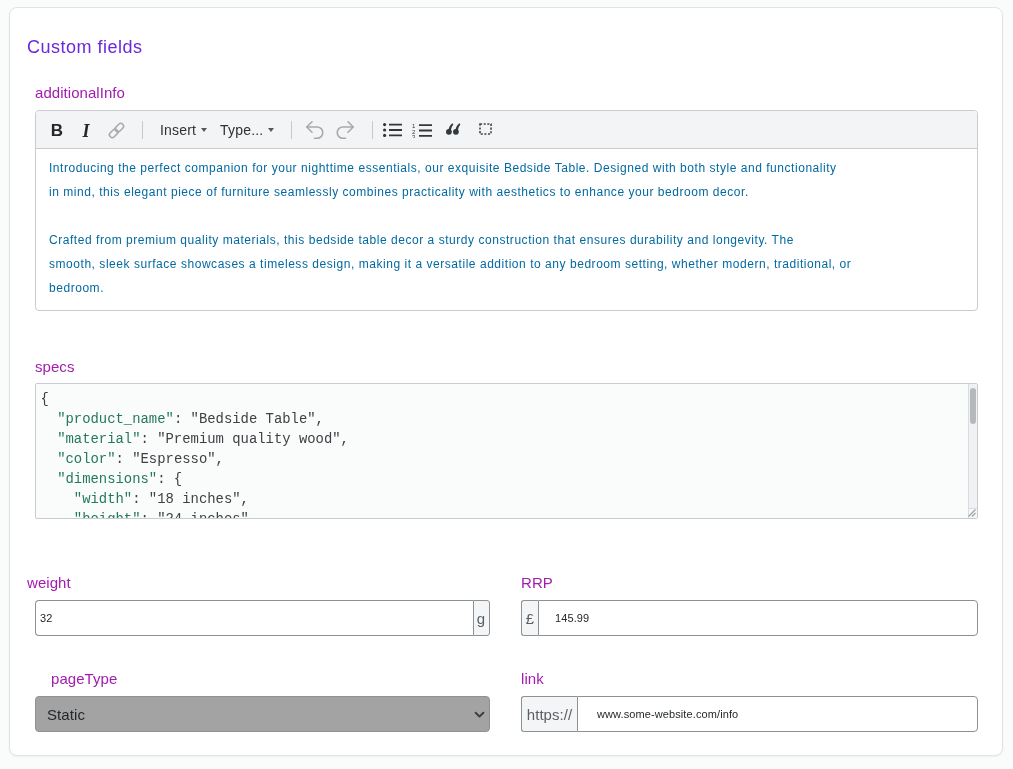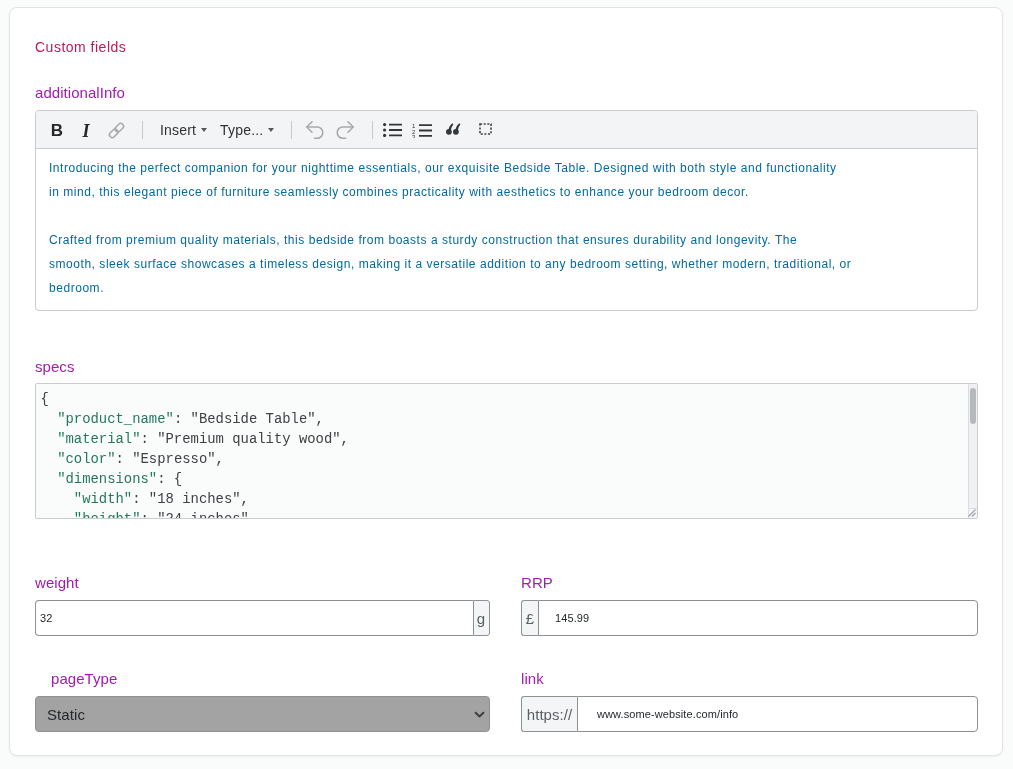--- a/index.html
+++ b/index.html
@@ -1,20 +1,20 @@
 <!DOCTYPE html>
 <html><head>
 <meta charset="utf-8">
 <style>
 * { margin:0; padding:0; box-sizing:border-box; }
 html,body { width:1013px; height:769px; background:#fafbfb; font-family:"Liberation Sans",sans-serif; overflow:hidden; }
 .card { position:absolute; left:9px; top:7px; width:994px; height:749px; background:#fff;
         border:1px solid #e1e3e5; border-radius:8px; box-shadow:0 1px 2px rgba(0,0,0,0.05); }
 .abs { position:absolute; }
-.title { left:35px; top:39px; font-size:14px; line-height:16px; color:#be185d; letter-spacing:0.5px; }
+.title { left:27px; top:39px; font-size:18px; line-height:16px; color:#6d28d9; letter-spacing:0.5px; }
 .lbl { font-size:15px; line-height:15px; color:#a21caf; letter-spacing:0.05px; }
 
 
 .rte { left:35px; top:110px; width:943px; height:201px; border:1px solid #c9cccf; border-radius:4px; background:#fff; }
 .rte-toolbar { position:absolute; left:0; top:0; width:941px; height:38px; background:#f3f4f5;
                border-bottom:1px solid #c9cccf; border-radius:3px 3px 0 0; }
 .tbi { position:absolute; top:0; height:38px; display:flex; align-items:center; justify-content:center; }
 .tsep { position:absolute; top:10px; width:1px; height:18px; background:#c6cacd; }
 .tb-b { font-weight:bold; font-size:17px; color:#24282b; }
 .tb-i { font-style:italic; font-family:"Liberation Serif",serif; font-size:17px; font-weight:bold; color:#24282b; }
@@ -120,21 +120,21 @@
     <div class="tbi" style="left:438.5px; width:22px; top:-1px;">
       <svg width="13" height="12" viewBox="0 0 13 12" fill="none" stroke="#42464a" stroke-width="1.6">
         <rect x="1" y="1" width="11" height="10" stroke-dasharray="2.1 1.55"></rect>
       </svg>
     </div>
   </div>
   <div class="rte-content">
     <div class="ln">Introducing the perfect companion for your nighttime essentials, our exquisite Bedside Table. Designed with both style and functionality</div>
     <div class="ln">in mind, this elegant piece of furniture seamlessly combines practicality with aesthetics to enhance your bedroom decor.</div>
     <div class="pgap"></div>
-    <div class="ln">Crafted from premium quality materials, this bedside from boasts a sturdy construction that ensures durability and longevity. The</div>
+    <div class="ln">Crafted from premium quality materials, this bedside table decor a sturdy construction that ensures durability and longevity. The</div>
     <div class="ln">smooth, sleek surface showcases a timeless design, making it a versatile addition to any bedroom setting, whether modern, traditional, or</div>
     <div class="ln">bedroom.</div>
   </div>
 </div>
 
 <div class="abs lbl" style="left:35px; top:359px;">specs</div>
 <div class="abs code">
   <div class="code-inner">{
   <span class="k">"product_name"</span>: "Bedside Table",
   <span class="k">"material"</span>: "Premium quality wood",
@@ -143,21 +143,21 @@
     <span class="k">"width"</span>: "18 inches",
     <span class="k">"height"</span>: "24 inches",</div>
   <div class="sbar"></div>
   <div class="sthumb"></div>
   <div class="scorner"></div>
   <svg class="grip" width="8" height="8" viewBox="0 0 8 8" stroke="#9aa0a5" stroke-width="1.1">
     <path d="M0.5 7.5 L7.5 0.5 M4 7.5 L7.5 4"></path>
   </svg>
 </div>
 
-<div class="abs lbl" style="left:35px; top:575px;text-align:center;">weight</div>
+<div class="abs lbl" style="left:27px; top:575px;text-align:center;">weight</div>
 <div class="abs lbl" style="left:521px; top:575px;">RRP</div>
 <div class="abs group w-group">
   <div class="ibox w-input">32</div>
   <div class="addon w-addon">g</div>
 </div>
 <div class="abs group r-group">
   <div class="addon r-addon">£</div>
   <div class="ibox r-input">145.99</div>
 </div>
 

